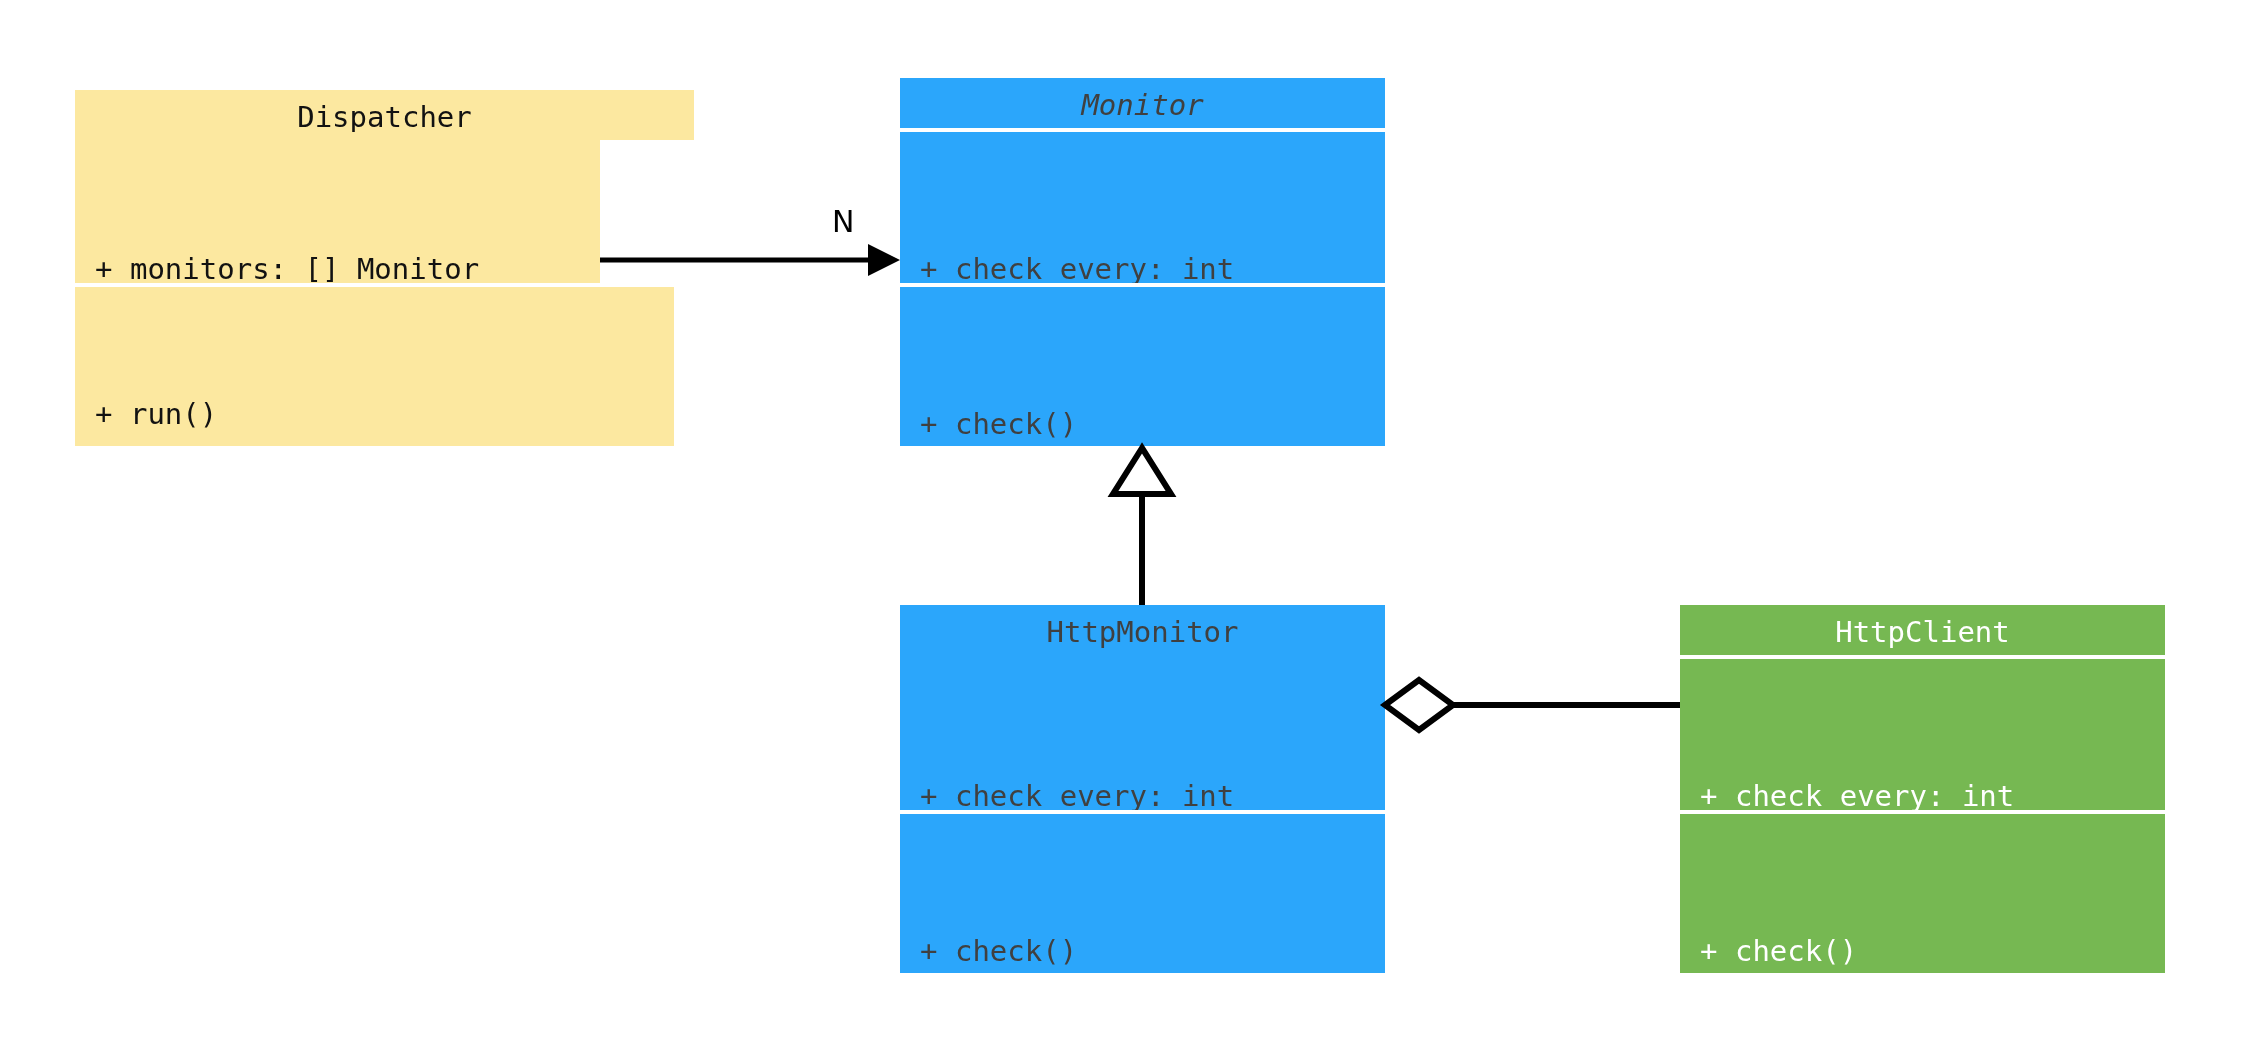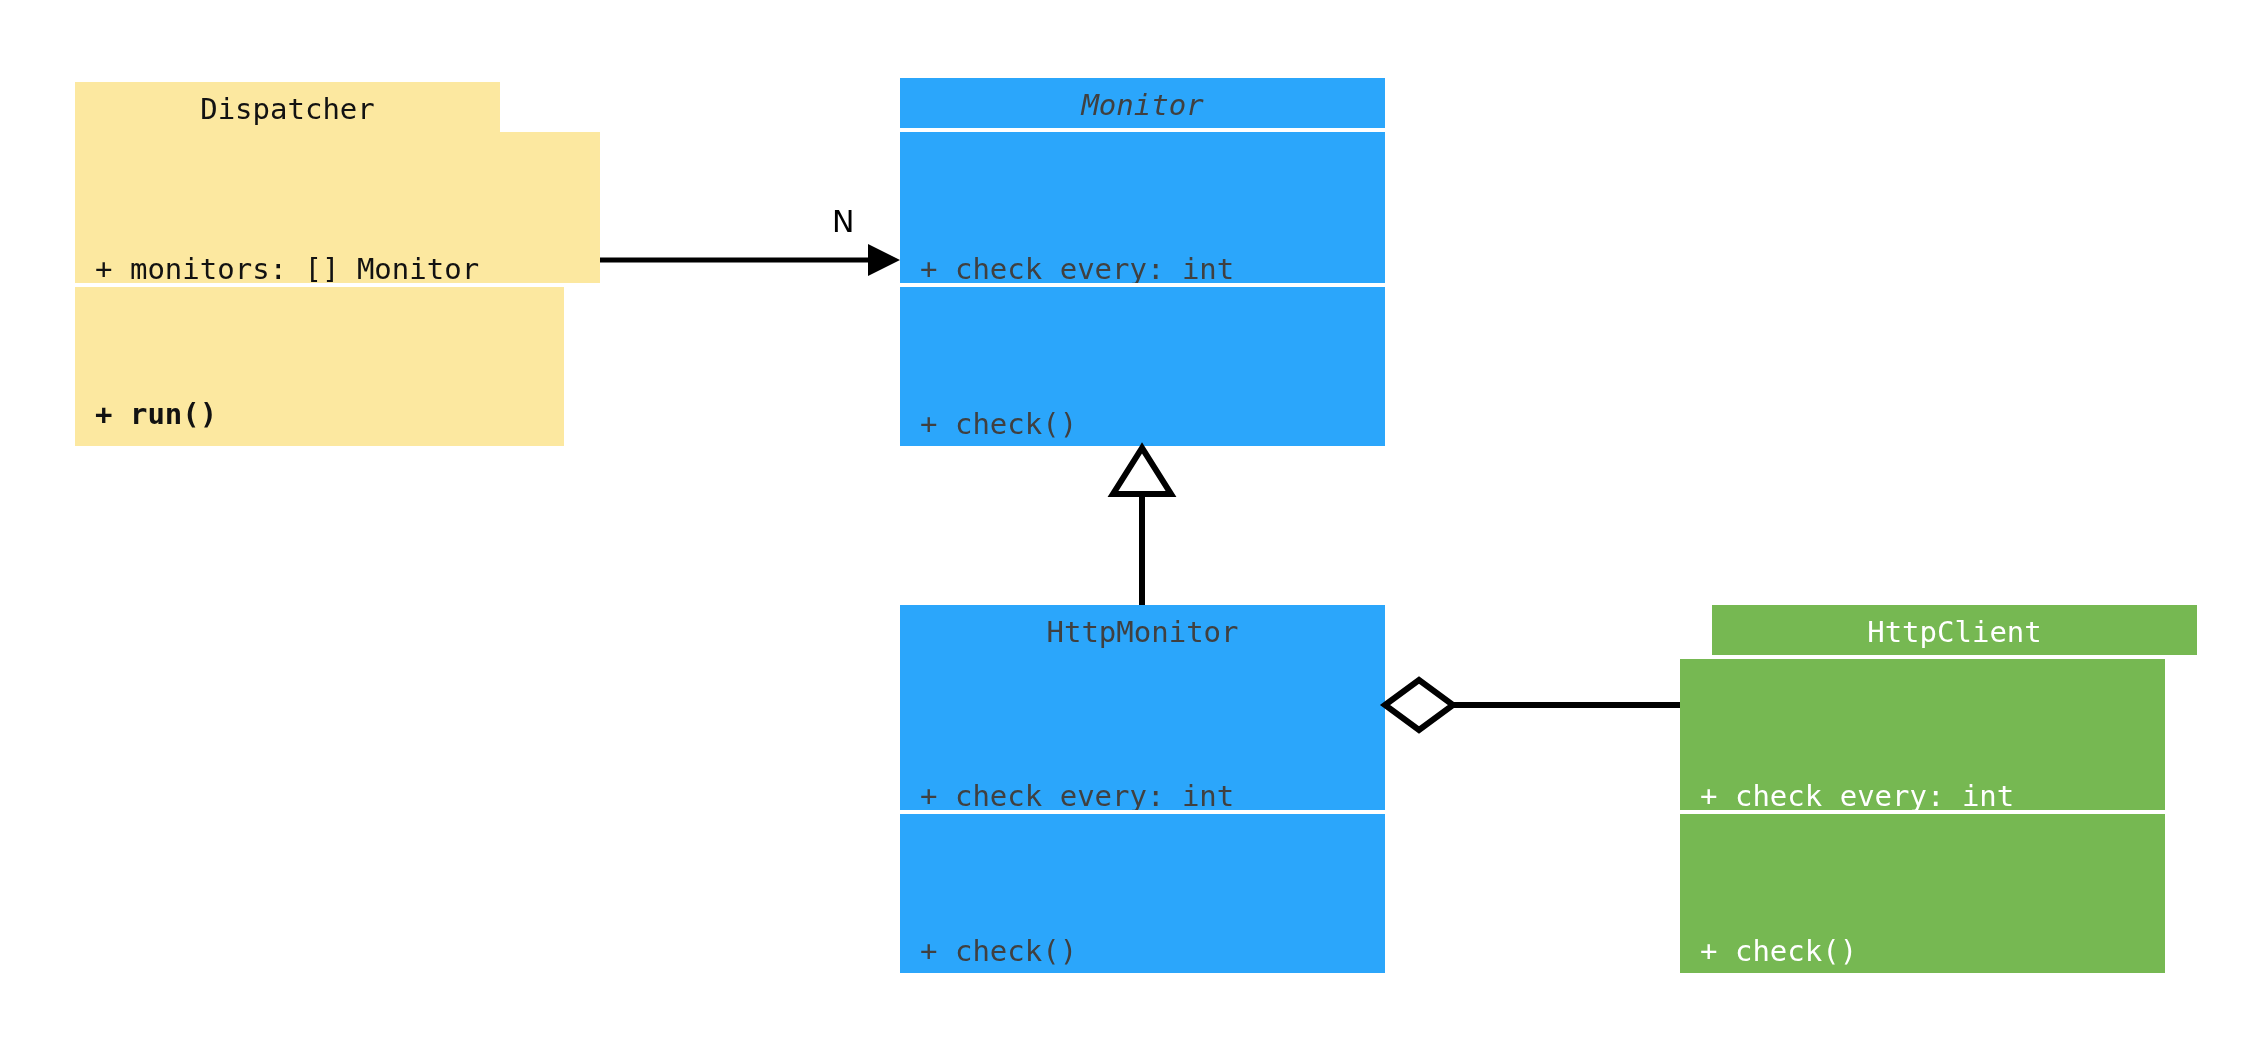--- a/index.html
+++ b/index.html
@@ -65,29 +65,29 @@
     color: #000000;
     white-space: pre;
   }
 </style>
 </head>
 <body>
 
 <div id="canvas">
 
   <div class="uml-class" style="left:75px; top:78px; width:525px; height:368px;">
-    <div class="class-section pal-yellow" style="left:0; top:4px; width:425px; height:50px;">
+    <div class="class-section pal-yellow" style="left:0; top:12px; width:619px; height:50px;">
       <div class="class-title" style="position:absolute; top:10px;">Dispatcher</div>
     </div>
     <div class="class-section pal-yellow" style="left:0; top:54px; width:525px; height:151px;">
       <div class="member-list" style="position:absolute; top:52px;">
         <div class="member-line">+ monitors: [] Monitor</div>
       </div>
     </div>
-    <div class="class-section pal-yellow" style="left:0; top:209px; width:489px; height:159px;font-weight:bold;">
+    <div class="class-section pal-yellow" style="left:0; top:209px; width:599px; height:159px;">
       <div class="member-list" style="position:absolute; top:42px;">
         <div class="member-line">+ run()</div>
         
         
       </div>
     </div>
   </div>
 
   <div class="uml-class" style="left:900px; top:78px; width:485px; height:368px;">
     <div class="class-section pal-blue" style="left:0; top:0; width:485px; height:50px;">
@@ -115,21 +115,21 @@
       </div>
     </div>
     <div class="class-section pal-blue" style="left:0; top:209px; width:485px; height:159px;">
       <div class="member-list" style="position:absolute; top:52px;">
         <div class="member-line">+ check()</div>
       </div>
     </div>
   </div>
 
   <div class="uml-class" style="left:1680px; top:605px; width:485px; height:368px;">
-    <div class="class-section pal-green" style="left:0; top:0; width:485px; height:50px;margin-left:32px;">
+    <div class="class-section pal-green" style="left:0; top:0; width:485px; height:50px;">
       <div class="class-title" style="position:absolute; top:10px;">HttpClient</div>
     </div>
     <div class="class-section pal-green" style="left:0; top:54px; width:485px; height:151px;">
       <div class="member-list" style="position:absolute; top:52px;">
         <div class="member-line">+ check_every: int</div>
       </div>
     </div>
     <div class="class-section pal-green" style="left:0; top:209px; width:485px; height:159px;">
       <div class="member-list" style="position:absolute; top:52px;">
         <div class="member-line">+ check()</div>

